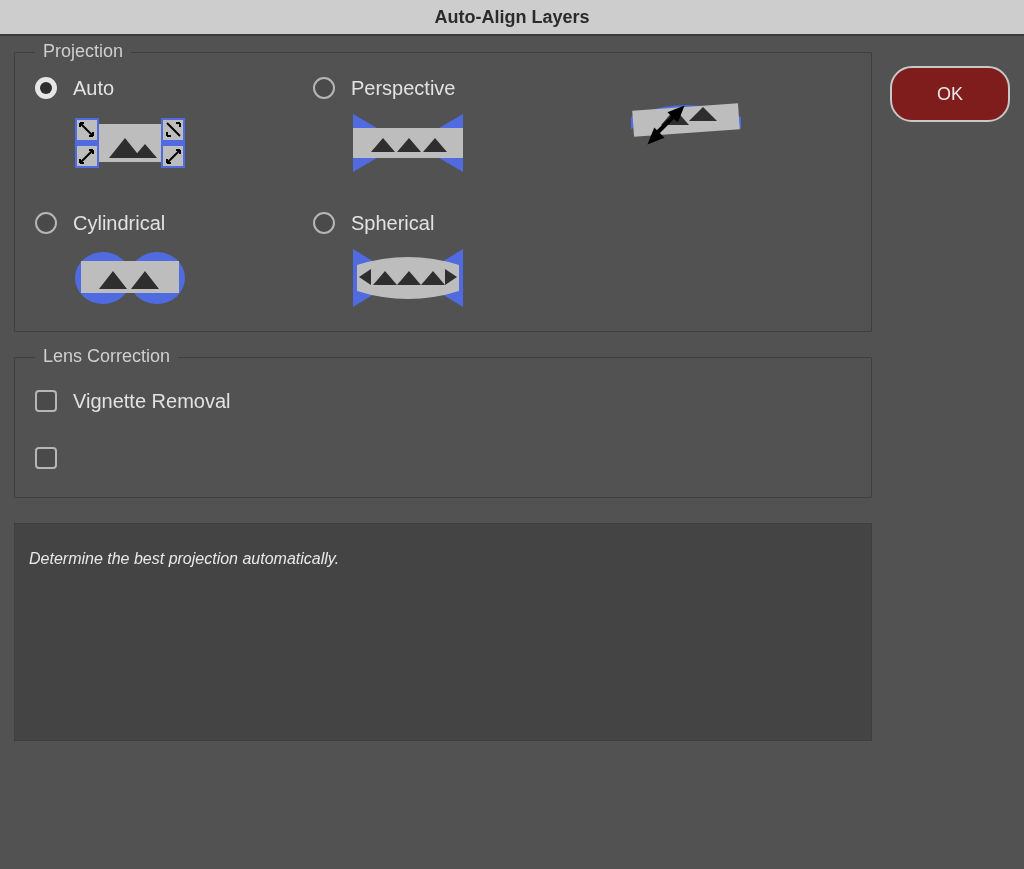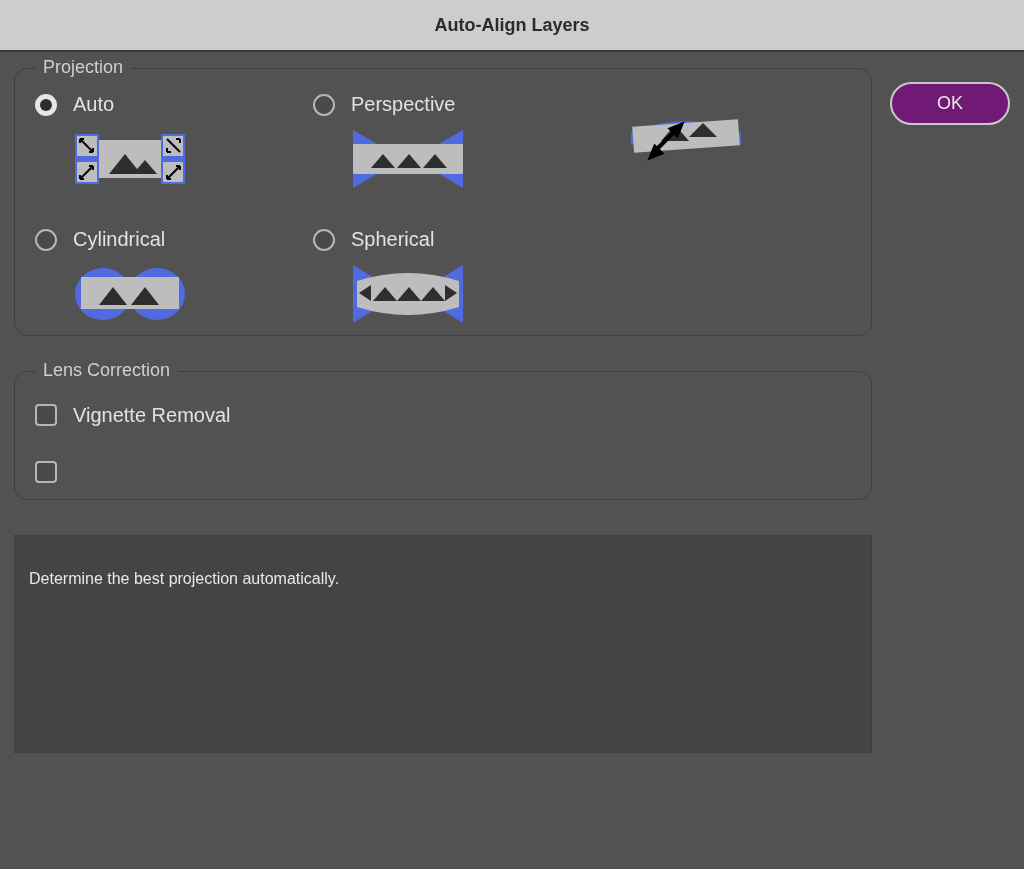--- a/index.html
+++ b/index.html
@@ -2,46 +2,46 @@
 <html><head>
   <meta charset="utf-8">
   <style>
     * { box-sizing: border-box; margin: 0; padding: 0; }
     body {
       width: 1024px; height: 869px;
       font-family: -apple-system, "Helvetica Neue", Arial, sans-serif;
       background: #525252; color: #d6d6d6; overflow: hidden;
     }
     .titlebar {
-      height: 52px; background: #cdcdcd;
+      height: 36px; background: #cdcdcd;
       display: flex; align-items: center; justify-content: center;
       color: #2b2b2b; font-weight: 700; font-size: 18px;
       border-bottom: 2px solid #3a3a3a;
     }
     .content { display: flex; padding: 16px 14px 14px 14px; gap: 18px; }
     .left  { flex: 1 1 auto; }
     .right { width: 120px; flex: 0 0 auto; padding-top: 14px; }
 
     .group {
       border: 1px solid #3f3f3f;
-      border-radius: 13px; padding: 24px 20px 8px 20px;
-      position: relative; margin-bottom: 35px;
+      border-radius: 1px; padding: 24px 20px 20px 20px;
+      position: relative; margin-bottom: 25px;
     }
     .group-label {
       position: absolute; top: -12px; left: 20px;
       background: #525252; padding: 0 8px;
       font-size: 18px; color: #cfcfcf;
     }
 
     .proj-grid {
       display: grid; grid-template-columns: repeat(3, 1fr);
       row-gap: 36px; column-gap: 18px;
     }
 
-    .radio-row { display: flex; align-items: flex-end; gap: 16px; cursor: pointer; }
+    .radio-row { display: flex; align-items: flex-start; gap: 16px; cursor: pointer; }
     .radio {
       width: 22px; height: 22px; border-radius: 50%;
       border: 2px solid #b6b6b6; background: #4a4a4a;
       display: flex; align-items: center; justify-content: center;
       flex: 0 0 auto;
     }
     .radio.checked { border-color: #e6e6e6; background: #e6e6e6; }
     .radio.checked::after {
       content: ""; width: 12px; height: 12px; border-radius: 50%;
       background: #2e2e2e;
@@ -57,30 +57,30 @@
       border: 2px solid #b6b6b6; background: #4a4a4a; flex: 0 0 auto;
     }
     .check-label { font-size: 20px; color: #e2e2e2; }
 
     .lens-group .check-row + .check-row { margin-top: 18px; }
 
     .desc {
       border: 1px solid #3f3f3f;
       background: #444444;
       min-height: 218px;
-      padding: 32px 14px;
-      font-size: 16px; color: #e8e8e8; line-height: 1.35;
+      padding: 24px 14px;
+      font-size: 16px; color: #e8e8e8; line-height: 1.35; font-style: italic;
     }
 
     .btn {
       display: flex; align-items: center; justify-content: center;
-      height: 43px; border: 2px solid #c8c8c8;
+      height: 56px; border: 2px solid #c8c8c8;
       border-radius: 22px; color: #e8e8e8; font-size: 18px;
       cursor: pointer; user-select: none;
-      background: #701a75;
+      background: #7f1d1d;
     }
   </style>
 </head>
 <body>
 
 <div class="titlebar">Auto-Align Layers</div>
 
 <div class="content">
   <div class="left">
 

